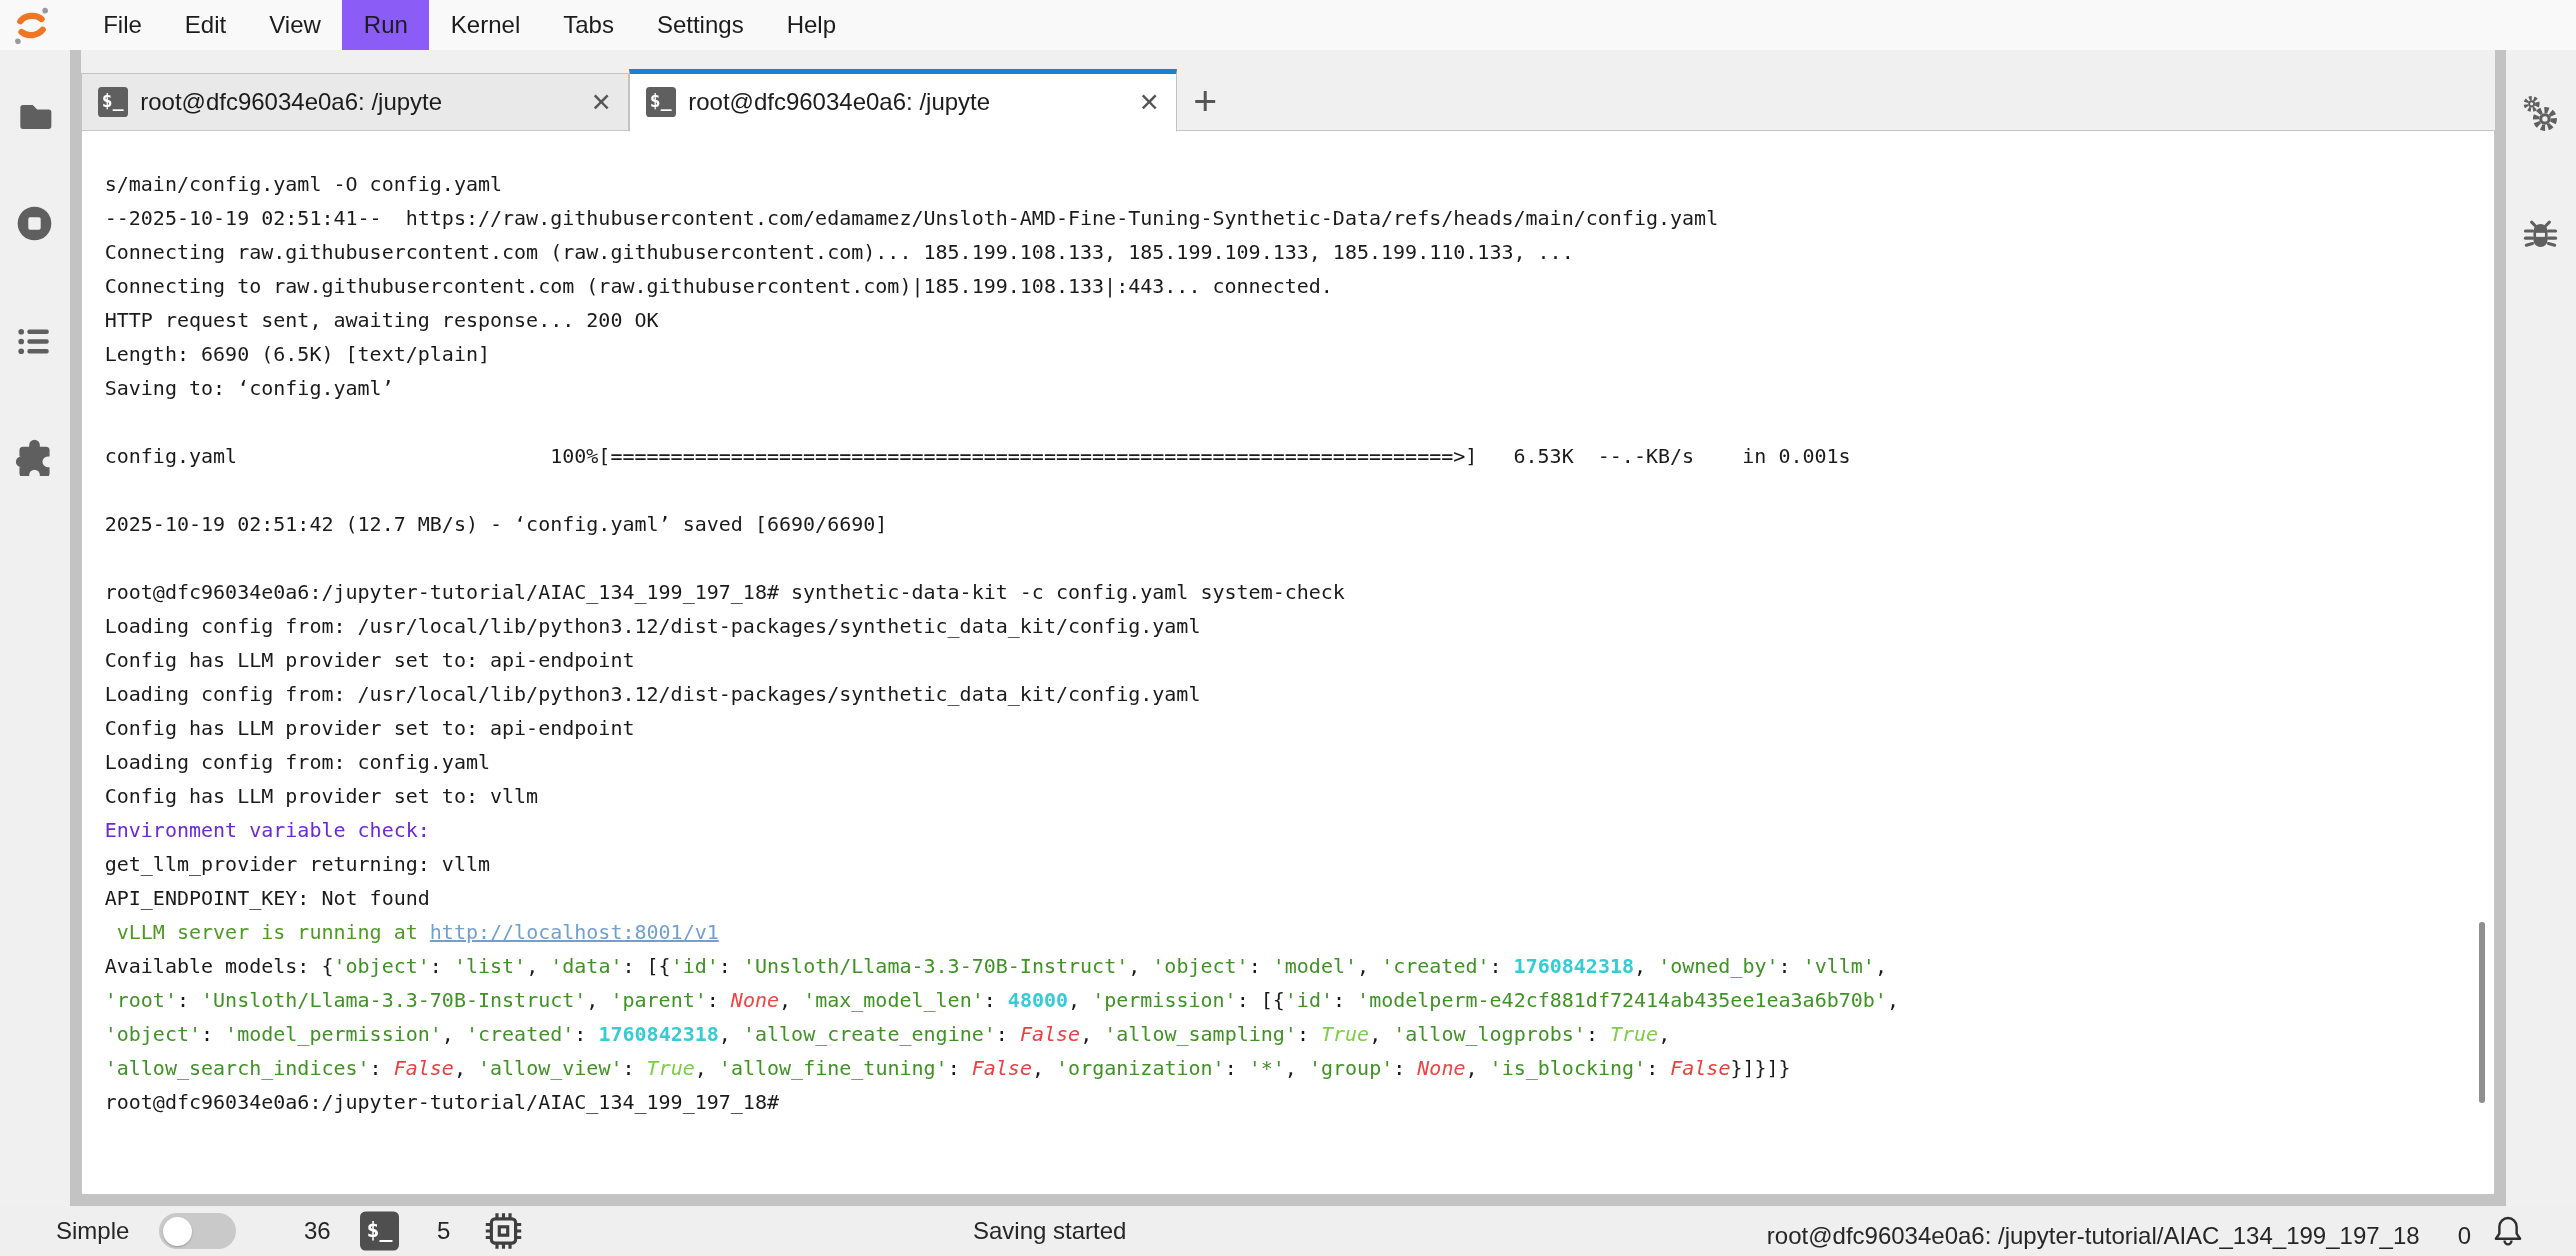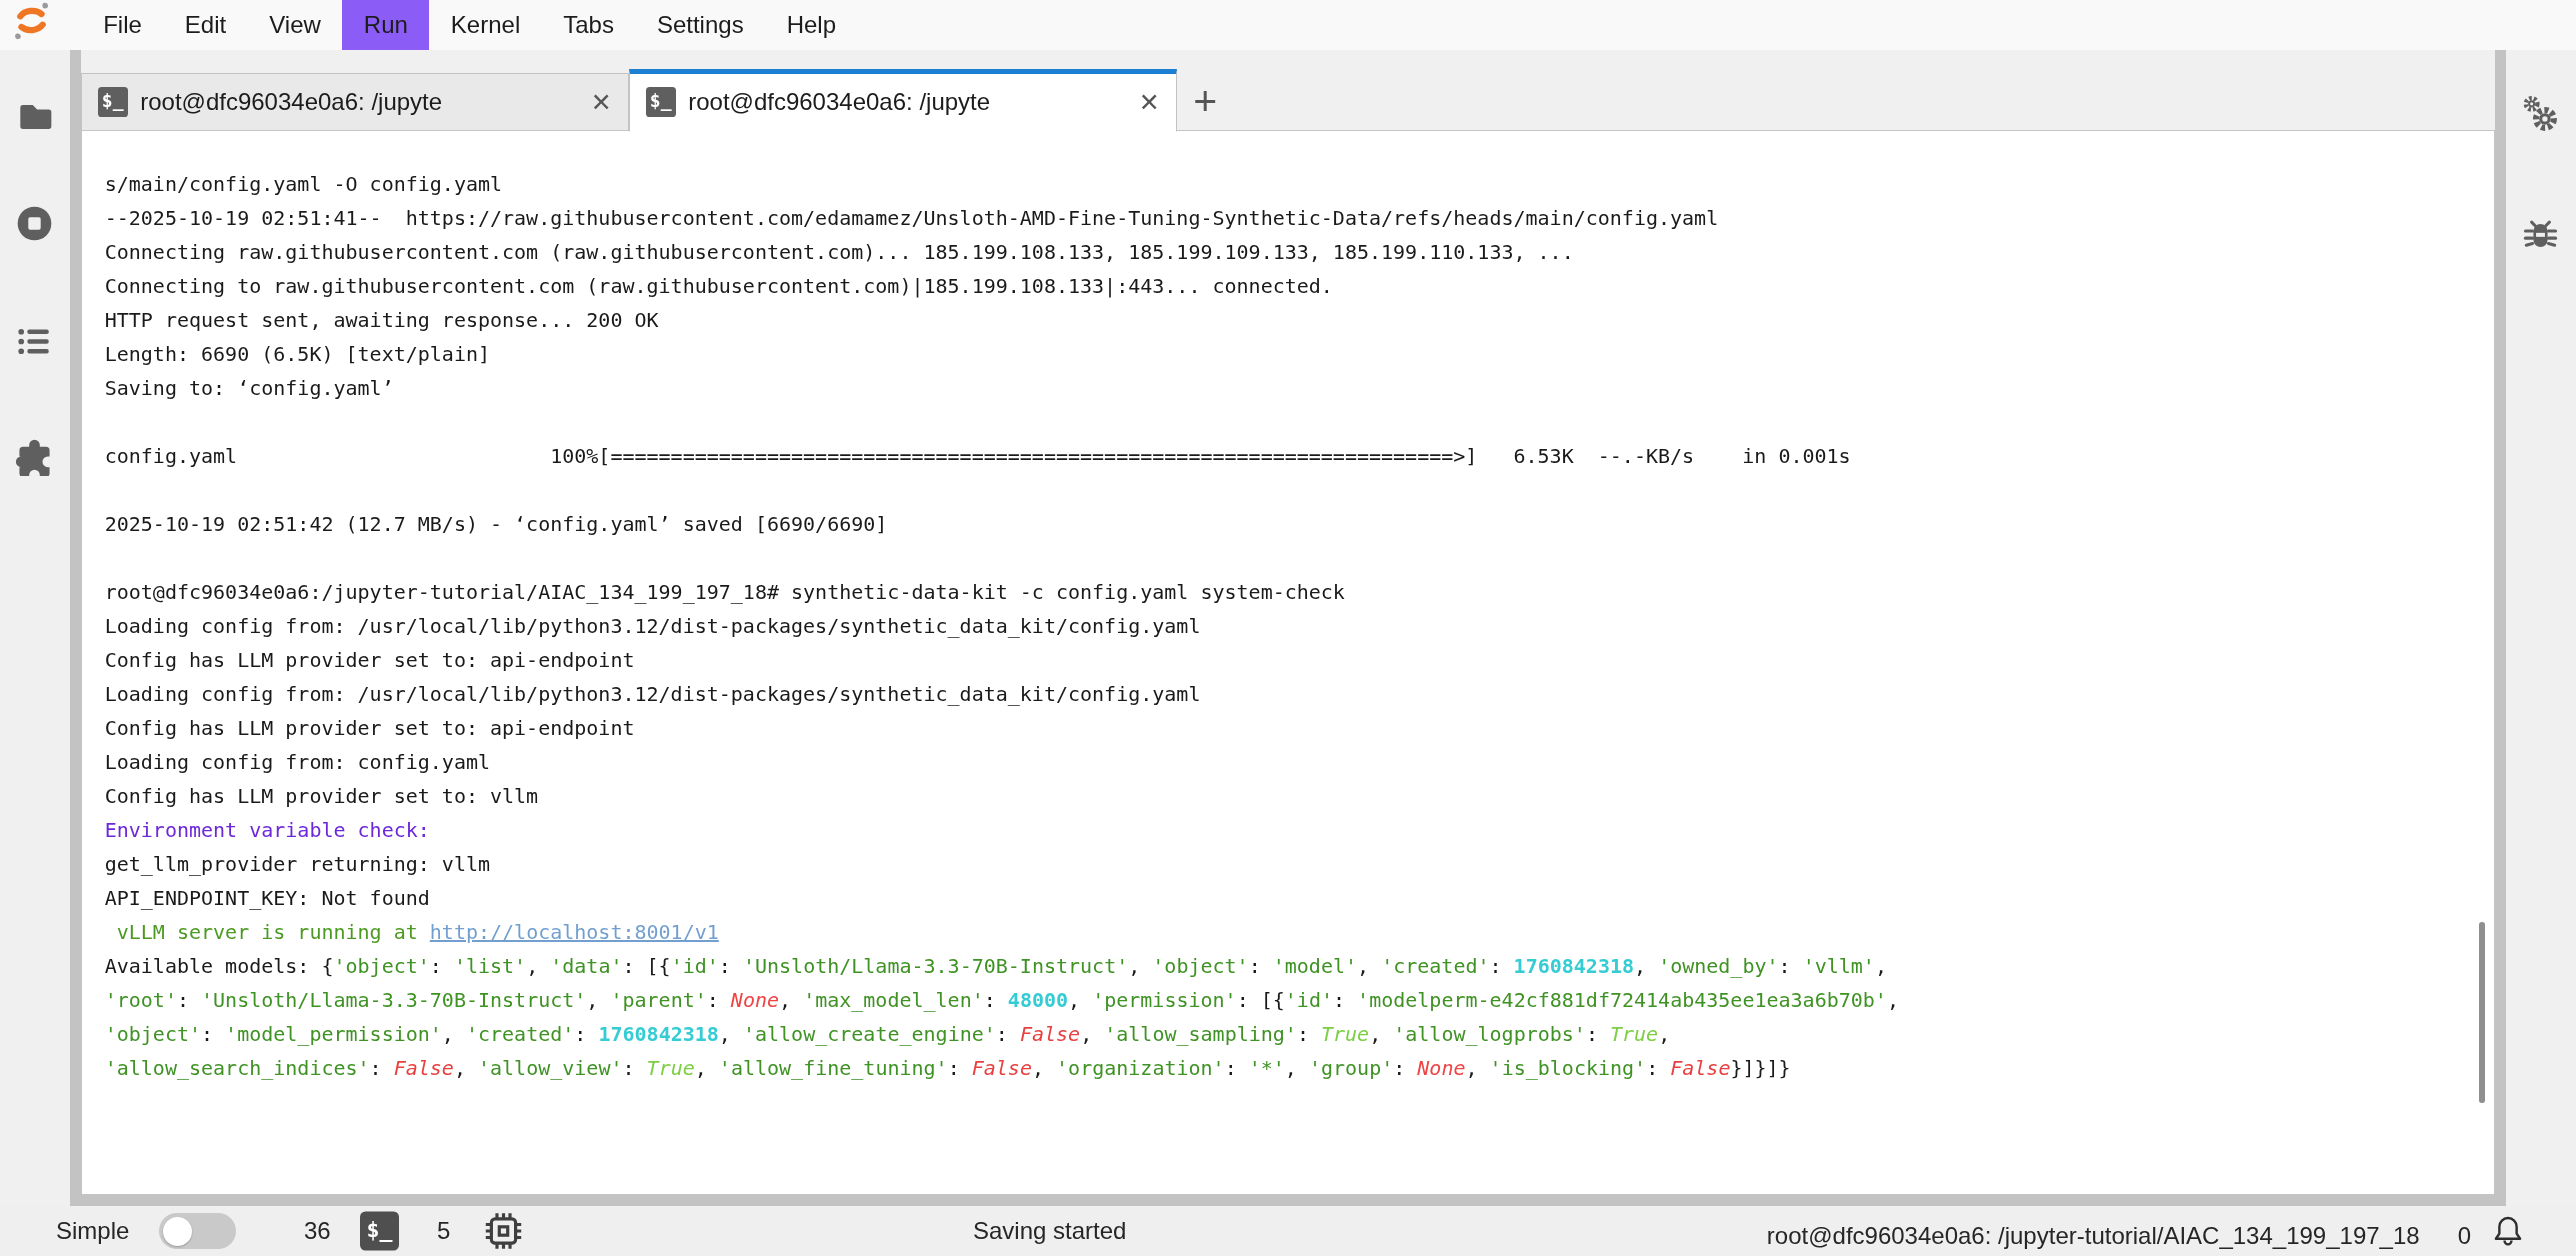--- a/index.html
+++ b/index.html
@@ -2,21 +2,21 @@
 <html style="font-size:14.3px"><head>
 <meta charset="utf-8">
 <style>
   * { margin:0; padding:0; box-sizing:border-box; }
   html,body { width:2576px; height:1256px; overflow:hidden; }
   body { font-family:"Liberation Sans", sans-serif; background:#f0f0f0; color:#1a1a1a; }
   .app { position:relative; width:2576px; height:1256px; }
 
   
   .menubar { position:absolute; top:0; left:0; right:0; height:50px; background:#f9f9f9;
-             display:flex; align-items:flex-start; padding-left:10.7px; }
+             display:flex; align-items:center; padding-left:10.7px; }
   .logo { width:41px; height:41px; margin-right:30px; flex:0 0 auto; }
   .menu-item { height:50px; display:flex; align-items:center; padding:0 21.5px;
                font-size:24px; color:#1c1c1c; cursor:default; }
   .menu-item.active { background:#8b5cf6; }
 
   
   .mainrow { position:absolute; top:50px; left:0; right:0; bottom:50px; display:flex; }
   .strip { width:70px; background:#f0f0f0; position:relative; flex:0 0 auto; }
   .strip .sicon { position:absolute; left:15px; width:39px; height:39px; }
   .divider-v { width:10.7px; background:#c3c3c3; flex:0 0 auto; }
@@ -160,20 +160,21 @@
             <div class="tline">Loading config from: config.yaml</div>
             <div class="tline">Config has LLM provider set to: vllm</div>
             <div class="tline"><span class="t-b">Environment variable check:</span></div>
             <div class="tline">get_llm_provider returning: vllm</div>
             <div class="tline">API_ENDPOINT_KEY: Not found</div>
             <div class="tline"><span class="t-g"> vLLM server is running at </span><span class="t-l">http://localhost:8001/v1</span></div>
             <div class="tline"><span class="t-p">Available models: {</span><span class="t-s">'object'</span><span class="t-p">: </span><span class="t-s">'list'</span><span class="t-p">, </span><span class="t-s">'data'</span><span class="t-p">: [{</span><span class="t-s">'id'</span><span class="t-p">: </span><span class="t-s">'Unsloth/Llama-3.3-70B-Instruct'</span><span class="t-p">, </span><span class="t-s">'object'</span><span class="t-p">: </span><span class="t-s">'model'</span><span class="t-p">, </span><span class="t-s">'created'</span><span class="t-p">: </span><span class="t-n">1760842318</span><span class="t-p">, </span><span class="t-s">'owned_by'</span><span class="t-p">: </span><span class="t-s">'vllm'</span><span class="t-p">,</span></div>
             <div class="tline"><span class="t-s">'root'</span><span class="t-p">: </span><span class="t-s">'Unsloth/Llama-3.3-70B-Instruct'</span><span class="t-p">, </span><span class="t-s">'parent'</span><span class="t-p">: </span><span class="t-N">None</span><span class="t-p">, </span><span class="t-s">'max_model_len'</span><span class="t-p">: </span><span class="t-n">48000</span><span class="t-p">, </span><span class="t-s">'permission'</span><span class="t-p">: [{</span><span class="t-s">'id'</span><span class="t-p">: </span><span class="t-s">'modelperm-e42cf881df72414ab435ee1ea3a6b70b'</span><span class="t-p">,</span></div>
             <div class="tline"><span class="t-s">'object'</span><span class="t-p">: </span><span class="t-s">'model_permission'</span><span class="t-p">, </span><span class="t-s">'created'</span><span class="t-p">: </span><span class="t-n">1760842318</span><span class="t-p">, </span><span class="t-s">'allow_create_engine'</span><span class="t-p">: </span><span class="t-F">False</span><span class="t-p">, </span><span class="t-s">'allow_sampling'</span><span class="t-p">: </span><span class="t-T">True</span><span class="t-p">, </span><span class="t-s">'allow_logprobs'</span><span class="t-p">: </span><span class="t-T">True</span><span class="t-p">,</span></div>
             <div class="tline"><span class="t-s">'allow_search_indices'</span><span class="t-p">: </span><span class="t-F">False</span><span class="t-p">, </span><span class="t-s">'allow_view'</span><span class="t-p">: </span><span class="t-T">True</span><span class="t-p">, </span><span class="t-s">'allow_fine_tuning'</span><span class="t-p">: </span><span class="t-F">False</span><span class="t-p">, </span><span class="t-s">'organization'</span><span class="t-p">: </span><span class="t-s">'*'</span><span class="t-p">, </span><span class="t-s">'group'</span><span class="t-p">: </span><span class="t-N">None</span><span class="t-p">, </span><span class="t-s">'is_blocking'</span><span class="t-p">: </span><span class="t-F">False</span><span class="t-p">}]}]}</span></div>
+            <div class="tline">root@dfc96034e0a6:/jupyter-tutorial/AIAC_134_199_197_18#</div>
           </div>
         <div class="scroll-thumb"></div>
       </div>
 
       <div class="splitter-h"></div>
     </div>
 
     <div class="divider-v"></div>
 
     <div class="strip">

